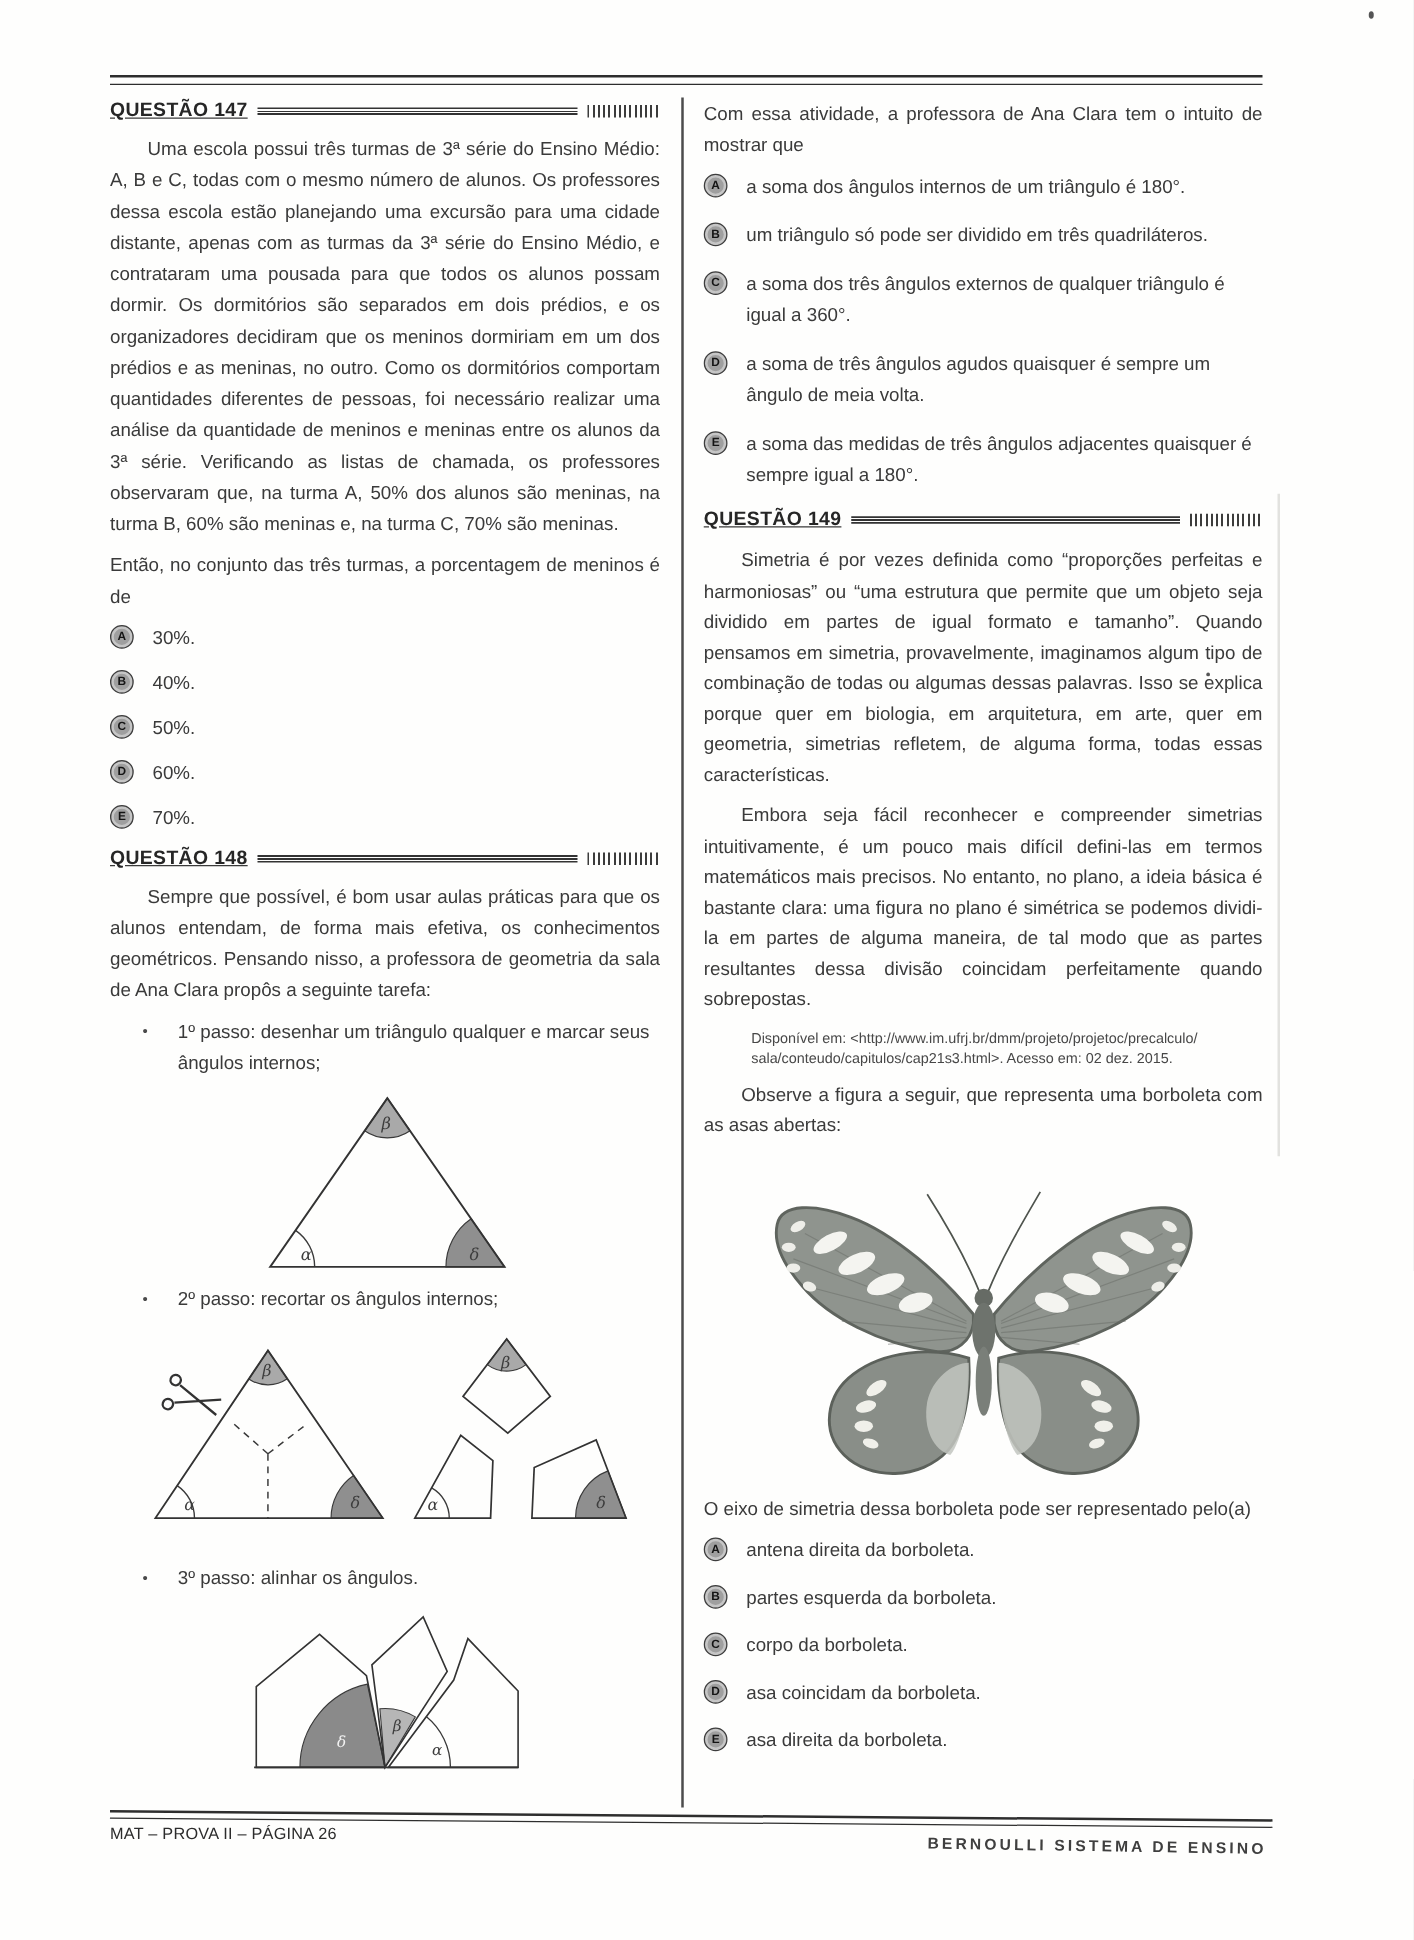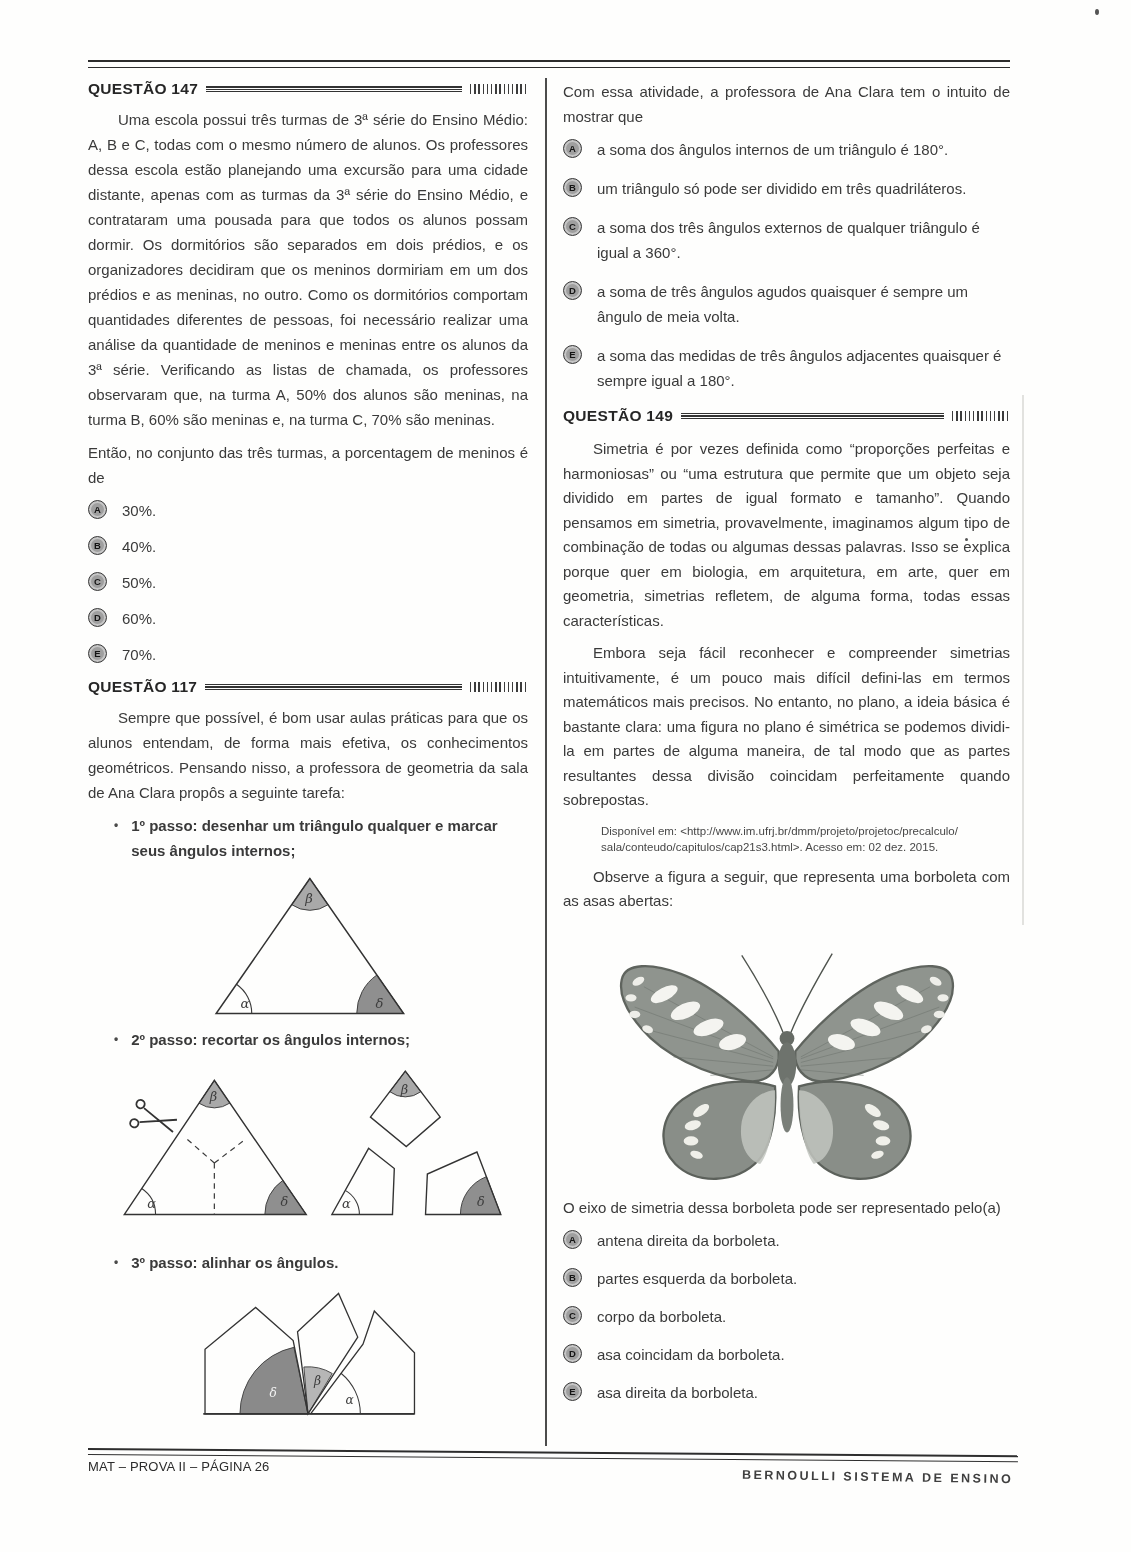--- a/index.html
+++ b/index.html
@@ -27,21 +27,21 @@
     position:absolute; left:1022px; top:395px; width:2px; height:530px;
     background:#e2e2df;
   }
   .speck { position:absolute; background:#555; border-radius:50%; }
 
   .col { position:absolute; top:80px; }
   .col-left  { left:88px;  width:440px; }
   .col-right { left:563px; width:447px; }
 
   
-  .qheader { display:flex; align-items:center; gap:8px; margin:0 0 9px 0; }
+  .qheader { display:flex; align-items:center; gap:8px; margin:0 0 9px 0;text-decoration:underline; }
   .qheader .qtitle {
     font-weight:bold; font-size:15.5px; letter-spacing:0.3px; color:#262626;
     white-space:nowrap;
   }
   .qheader .qrule {
     flex:1; height:6px;
     background:linear-gradient(to bottom,#333 0 1.5px,transparent 1.5px 2.5px,#333 2.5px 4px,transparent 4px 4.8px,#333 4.8px 6px);
   }
   .qheader .qhatch {
     width:58px; height:10px; flex:0 0 auto;
@@ -59,21 +59,21 @@
   .opt-marker {
     flex:0 0 auto; width:17px; height:17px; margin-top:2px; border-radius:50%;
     background:#9f9f9f; border:1.6px solid #3d3d3d;
     box-shadow:inset 0 0 0 2px #c6c6c6;
     color:#141414; font-size:9.5px; font-weight:bold;
     display:flex; align-items:center; justify-content:center;
   }
   .opt-text { font-size:15px; line-height:25px; }
 
   
-  .step { display:flex; gap:13px; margin:2px 0 8px 26px;font-weight:bold; }
+  .step { display:flex; gap:24px; margin:2px 0 8px 26px; }
   .step .bullet::before { content:"•"; color:#4a4a4a; font-size:12px; line-height:25px; }
   .step .step-text { font-size:15px; line-height:25px; }
 
   .figure { display:block; margin:4px auto 6px auto; }
   .fig-label {
     font-family:"DejaVu Serif", serif; font-style:italic;
     font-size:14px; fill:#3d3d3d;
   }
 
   
@@ -132,21 +132,21 @@
         <span class="opt-marker">D</span>
         <span class="opt-text">60%.</span>
       </div>
       <div class="opt">
         <span class="opt-marker">E</span>
         <span class="opt-text">70%.</span>
       </div>
     </div>
 
     <div class="qheader" style="margin-top:8px;">
-      <span class="qtitle">QUESTÃO 117</span>
+      <span class="qtitle">QUESTÃO 148</span>
       <span class="qrule"></span>
       <span class="qhatch"></span>
     </div>
 
     <p class="p-indent">Sempre que possível, é bom usar aulas práticas para que os alunos entendam, de forma mais efetiva, os conhecimentos geométricos. Pensando nisso, a professora de geometria da sala de Ana Clara propôs a seguinte tarefa:</p>
 
     <div class="step">
       <span class="bullet"></span>
       <span class="step-text">1º passo: desenhar um triângulo qualquer e marcar seus ângulos internos;</span>
     </div>

